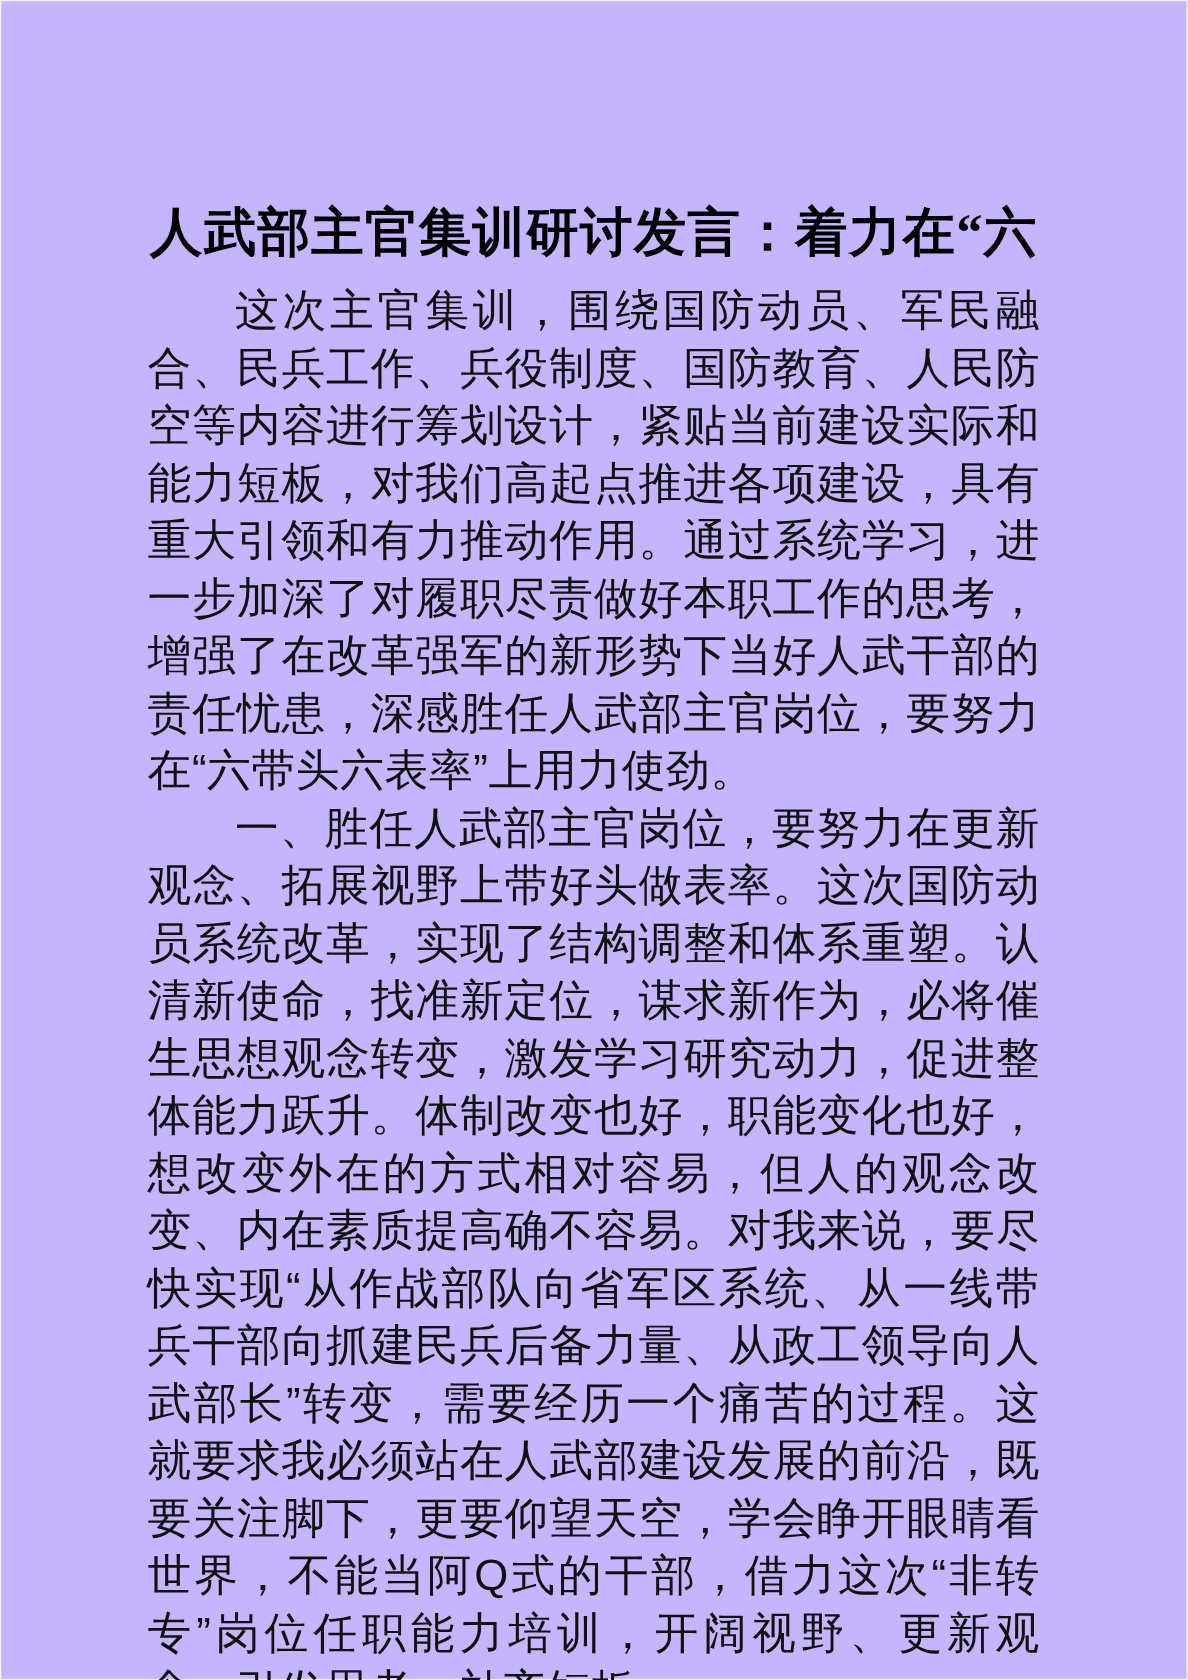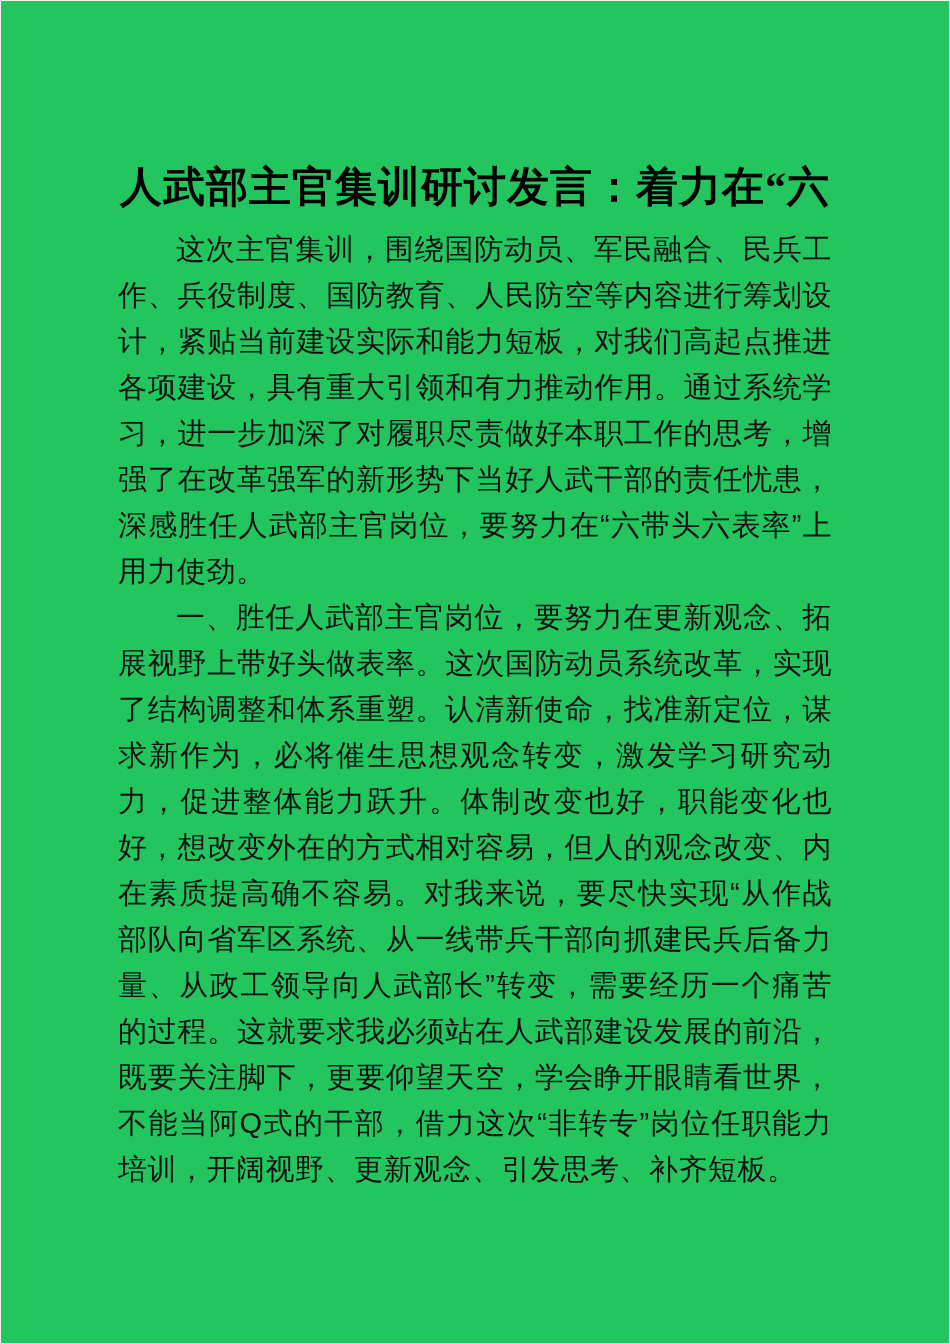--- a/index.html
+++ b/index.html
@@ -7,41 +7,41 @@
     padding: 0;
     width: 950px;
     height: 1344px;
     background: #ffffff;
     overflow: hidden;
   }
   .page {
     position: relative;
     width: 950px;
     height: 1344px;
-    background: #22c55e;
+    background: #c4b5fd;
     box-sizing: border-box;
     border: 1px solid #f2f2f2;
   }
   .doc-title {
     margin: 158px 105px 10px 105px;
     text-align: center;
     font-family: "Liberation Serif", "DejaVu Serif", serif;
     font-weight: 700;
     font-size: 42px;
     line-height: 57px;
     color: #000000;
     letter-spacing: 1px;
   }
   .doc-body {
     margin: 0 117px;
   }
   .doc-body p {
     margin: 0;
     font-family: "Liberation Sans", "DejaVu Sans", sans-serif;
-    font-size: 29px;
+    font-size: 35px;
     line-height: 46px;
     color: #111111;
     text-align: justify;
     text-indent: 2em;
     word-break: break-all;
     letter-spacing: 0.5px;
   }
 </style>
 </head>
 <body>

